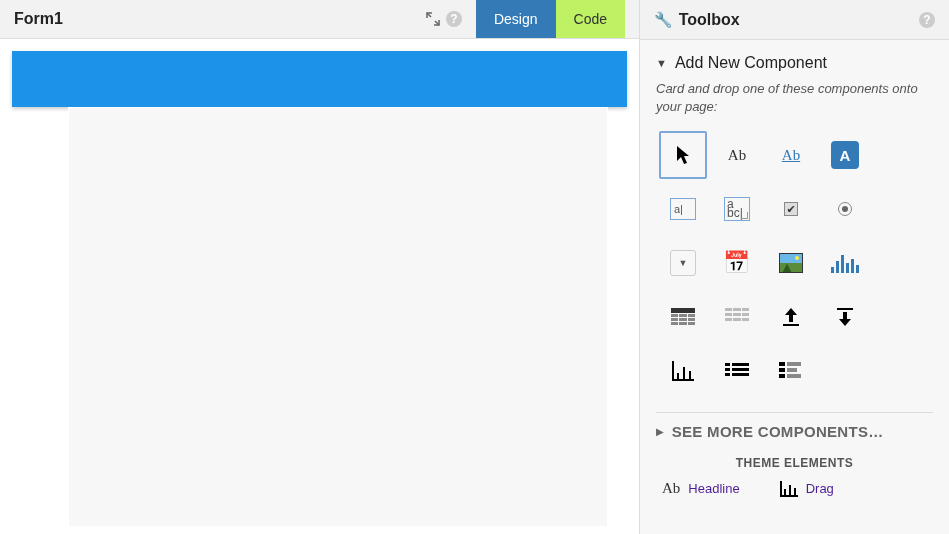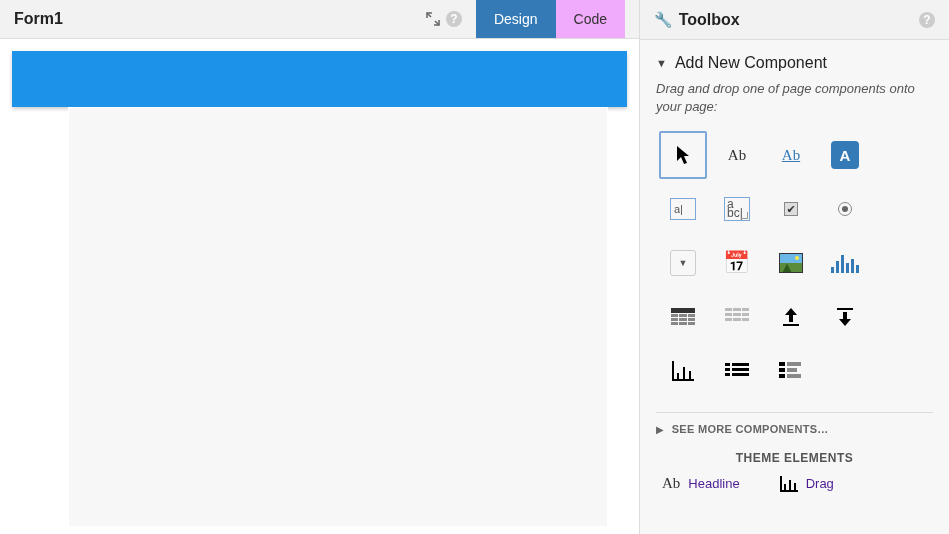--- a/index.html
+++ b/index.html
@@ -5,21 +5,21 @@
 * { box-sizing: border-box; margin: 0; padding: 0; }
 body { font-family: "Segoe UI", Arial, sans-serif; font-size: 14px; color: #333; background: #fafafa; width: 949px; height: 534px; overflow: hidden; }
 .container { display: flex; width: 100%; height: 100%; }
 .left-panel { width: 639px; display: flex; flex-direction: column; }
 .left-header { height: 40px; background: #f2f2f2; border-bottom: 1px solid #ddd; display: flex; align-items: center; padding: 0 14px; position: relative; }
 .left-header .title { font-weight: bold; font-size: 16px; color: #222; }
 .left-header .right-controls { margin-left: auto; display: flex; align-items: center; gap: 6px; }
 .expand-icon { color: #666; font-size: 14px; cursor: pointer; display: inline-flex; }
 .help-icon { width: 16px; height: 16px; border-radius: 50%; background: #ccc; color: #fff; font-size: 12px; display: inline-flex; align-items: center; justify-content: center; font-weight: bold; cursor: pointer; }
 .tabs { display: flex; margin-left: 8px; }
-.tab { padding: 11px 18px; font-size: 14px; cursor: pointer; background: #f0abfc; color: #333; }
+.tab { padding: 11px 18px; font-size: 14px; cursor: pointer; background: #bef264; color: #333; }
 .tab.active { background: #337ab7; color: #fff; }
 .design-area { flex: 1; background: #fff; padding: 12px; position: relative; }
 .blue-bar { height: 56px; background: #1c93e8; box-shadow: 0 2px 4px rgba(0,0,0,0.2); }
 .blank-page { margin-top: 0; margin-left: 56px; width: 540px; height: 420px; background: #f7f7f7; border: 1px solid #fff; }
 
 .right-panel { flex: 1; border-left: 1px solid #ddd; background: #f7f7f7; display: flex; flex-direction: column; }
 .right-header { height: 40px; background: #f2f2f2; border-bottom: 1px solid #ddd; display: flex; align-items: center; padding: 0 14px; }
 .right-header .title { font-weight: bold; font-size: 16px; color: #222; display: flex; align-items: center; gap: 6px; }
 .wrench-icon { font-size: 15px; }
 .right-header .help { margin-left: auto; }
@@ -62,21 +62,21 @@
 .linear-look .r { height: 3px; display: flex; gap: 2px; }
 .linear-look .r .s { width: 5px; background: #000; }
 .linear-look .r .l { flex: 1; background: #000; }
 .flow-look { width: 24px; height: 18px; display: flex; flex-direction: column; gap: 2px; }
 .flow-look .r { display: flex; gap: 2px; }
 .flow-look .r span { height: 4px; background: #888; }
 .flow-look .r span:first-child { background: #000; }
 
 .see-more { margin-top: 14px; padding-top: 10px; border-top: 1px solid #ddd; display: flex; align-items: center; gap: 8px; cursor: pointer; }
 .see-more .arrow { font-size: 10px; color: #666; }
-.see-more .label { font-weight: bold; font-size: 11px; color: #666; letter-spacing: 0.3px; }
+.see-more .label { font-weight: bold; font-size: 15px; color: #666; letter-spacing: 0.3px; }
 
 .theme-section { margin-top: 16px; }
 .theme-title { text-align: center; font-size: 12px; font-weight: bold; color: #555; letter-spacing: 0.5px; margin-bottom: 10px; }
 .theme-row { display: flex; gap: 40px; align-items: center; padding-left: 6px; }
 .theme-item { display: flex; align-items: center; gap: 8px; cursor: grab; }
 .theme-item .lbl { font-size: 13px; color: #4c1d95; }
 </style>
 </head>
 <body>
 
@@ -110,21 +110,21 @@
         <span class="wrench-icon">🔧</span>
         <span>Toolbox</span>
       </div>
       <span class="help-icon help">?</span>
     </div>
     <div class="right-body">
       <div class="section-header">
         <span class="arrow">▼</span>
         <span class="label">Add New Component</span>
       </div>
-      <div class="section-desc">Drag and drop one of page components onto your page:</div>
+      <div class="section-desc">Card and drop one of these components onto your page:</div>
 
       <div class="grid">
 
         <div class="cell">
           <div class="tool-selected">
             <svg width="16" height="20" viewBox="0 0 16 20">
                 <path d="M2 1 L2 16 L6 12 L9 19 L12 18 L9 11 L14 11 Z" fill="#000"></path>
               </svg>
           </div>
         </div>

